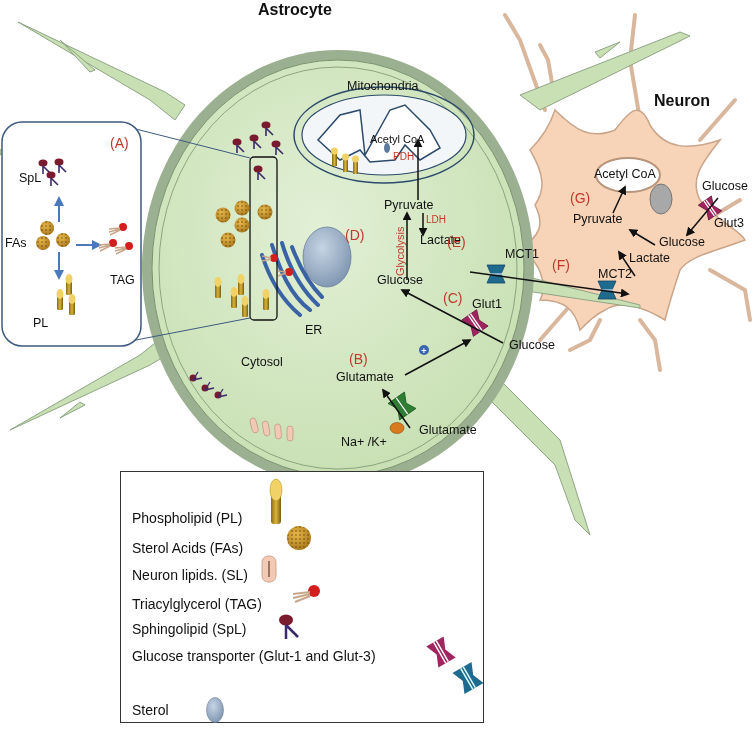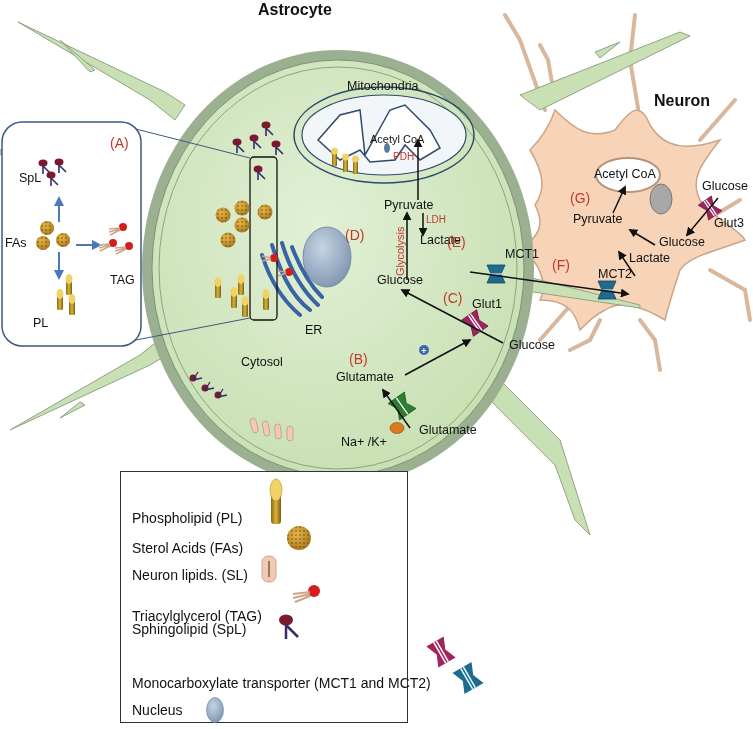--- a/index.html
+++ b/index.html
@@ -3,21 +3,21 @@
 <meta charset="utf-8">
 <style>
   html, body { margin:0; padding:0; background:#ffffff; }
   body { width:753px; height:729px; position:relative; overflow:hidden; font-family:"Liberation Sans", sans-serif; }
   #stage { position:absolute; left:0; top:0; width:753px; height:729px; }
   svg text { font-family:"Liberation Sans", sans-serif; }
   .lbl { font-size:12.5px; fill:#111; }
   .red { fill:#c0392b; font-size:14px; }
   .redsm { fill:#c0392b; font-size:10px; }
   .title { font-size:16px; font-weight:bold; fill:#111; }
-  #legend { position:absolute; left:120px; top:471px; width:288px; height:252px; border:1.5px solid #333; background:#fff; box-sizing:border-box; }
+  #legend { position:absolute; left:120px; top:471px; width:364px; height:252px; border:1.5px solid #333; background:#fff; box-sizing:border-box; }
   .leg-row { position:absolute; left:11px; font-size:14px; color:#111; font-family:"Liberation Sans", sans-serif; white-space:nowrap; }
   .leg-icon { position:absolute; }
 </style>
 </head>
 <body>
 
 <svg id="stage" viewBox="0 0 753 729" xmlns="http://www.w3.org/2000/svg">
   <defs>
     <radialGradient id="astroGrad" cx="0.45" cy="0.4" r="0.6">
       <stop offset="0" stop-color="#e2f0d6"></stop>
@@ -340,24 +340,24 @@
         <rect x="69" y="300" width="6" height="15" rx="1.5" fill="url(#plGrad)"></rect>
         <ellipse cx="72" cy="299" rx="3.5" ry="5" fill="#f0d266"></ellipse>
       </g>
     </g>
 </svg>
 
 <div id="legend">
   <div class="leg-row" style="top:38px">Phospholipid (PL)</div>
   <div class="leg-row" style="top:68px">Sterol Acids (FAs)</div>
   <div class="leg-row" style="top:95px">Neuron lipids. (SL)</div>
-  <div class="leg-row" style="top:136px">Triacylglycerol (TAG)</div>
+  <div class="leg-row" style="top:124px">Triacylglycerol (TAG)</div>
   <div class="leg-row" style="top:149px">Sphingolipid (SpL)</div>
-  <div class="leg-row" style="top:203px">Monocarboxylate transporter (MCT1 and MCT2)</div>
-  <div class="leg-row" style="top:230px">Nucleus</div>
+  <div class="leg-row" style="top:176px">Glucose transporter (Glut-1 and Glut-3)</div>
+  <div class="leg-row" style="top:230px">Sterol</div>
 
   <svg class="leg-icon" style="left:147px;top:6px" width="16" height="48">
     <rect x="3" y="14" width="10" height="32" rx="3" fill="url(#plGrad)"></rect>
     <ellipse cx="8" cy="12" rx="6" ry="11" fill="#f0d266" stroke="#b8941e" stroke-width="0.6"></ellipse>
   </svg>
   <svg class="leg-icon" style="left:165px;top:53px" width="26" height="26">
     <circle cx="13" cy="13" r="12" fill="url(#faGrad)"></circle>
       <circle cx="13" cy="13" r="12" fill="url(#faDots)" opacity="0.55"></circle>
   </svg>
   <svg class="leg-icon" style="left:139px;top:82px" width="18" height="30">

